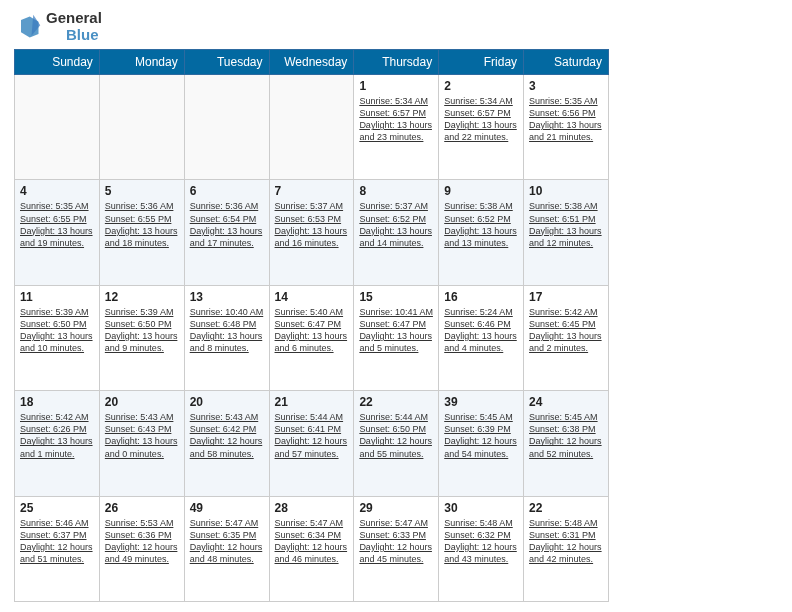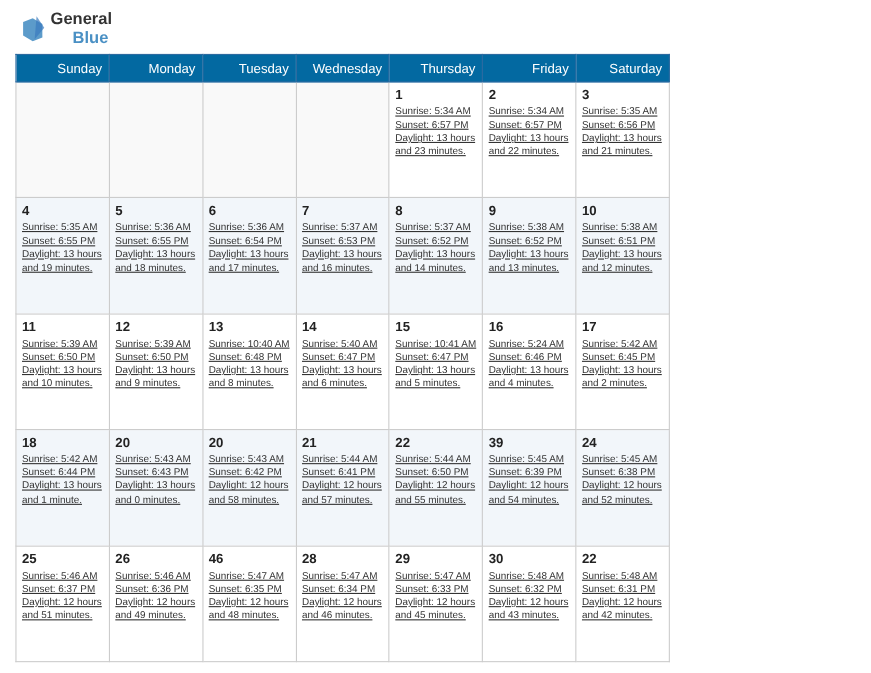--- a/index.html
+++ b/index.html
@@ -264,21 +264,21 @@
             <div class="day-info">Sunrise: 5:42 AM
 Sunset: 6:45 PM
 Daylight: 13 hours
 and 2 minutes.</div>
           </td>
         </tr>
         <tr>
           <td>
             <span class="day-num">18</span>
             <div class="day-info">Sunrise: 5:42 AM
-Sunset: 6:44 PM
+Sunset: 6:26 PM
 Daylight: 13 hours
 and 1 minute.</div>
           </td>
           <td>
             <span class="day-num">20</span>
             <div class="day-info">Sunrise: 5:43 AM
 Sunset: 6:43 PM
 Daylight: 13 hours
 and 0 minutes.</div>
           </td>
@@ -321,27 +321,27 @@
         <tr>
           <td>
             <span class="day-num">25</span>
             <div class="day-info">Sunrise: 5:46 AM
 Sunset: 6:37 PM
 Daylight: 12 hours
 and 51 minutes.</div>
           </td>
           <td>
             <span class="day-num">26</span>
-            <div class="day-info">Sunrise: 5:46 AM
+            <div class="day-info">Sunrise: 5:53 AM
 Sunset: 6:36 PM
 Daylight: 12 hours
 and 49 minutes.</div>
           </td>
           <td>
-            <span class="day-num">46</span>
+            <span class="day-num">49</span>
             <div class="day-info">Sunrise: 5:47 AM
 Sunset: 6:35 PM
 Daylight: 12 hours
 and 48 minutes.</div>
           </td>
           <td>
             <span class="day-num">28</span>
             <div class="day-info">Sunrise: 5:47 AM
 Sunset: 6:34 PM
 Daylight: 12 hours

